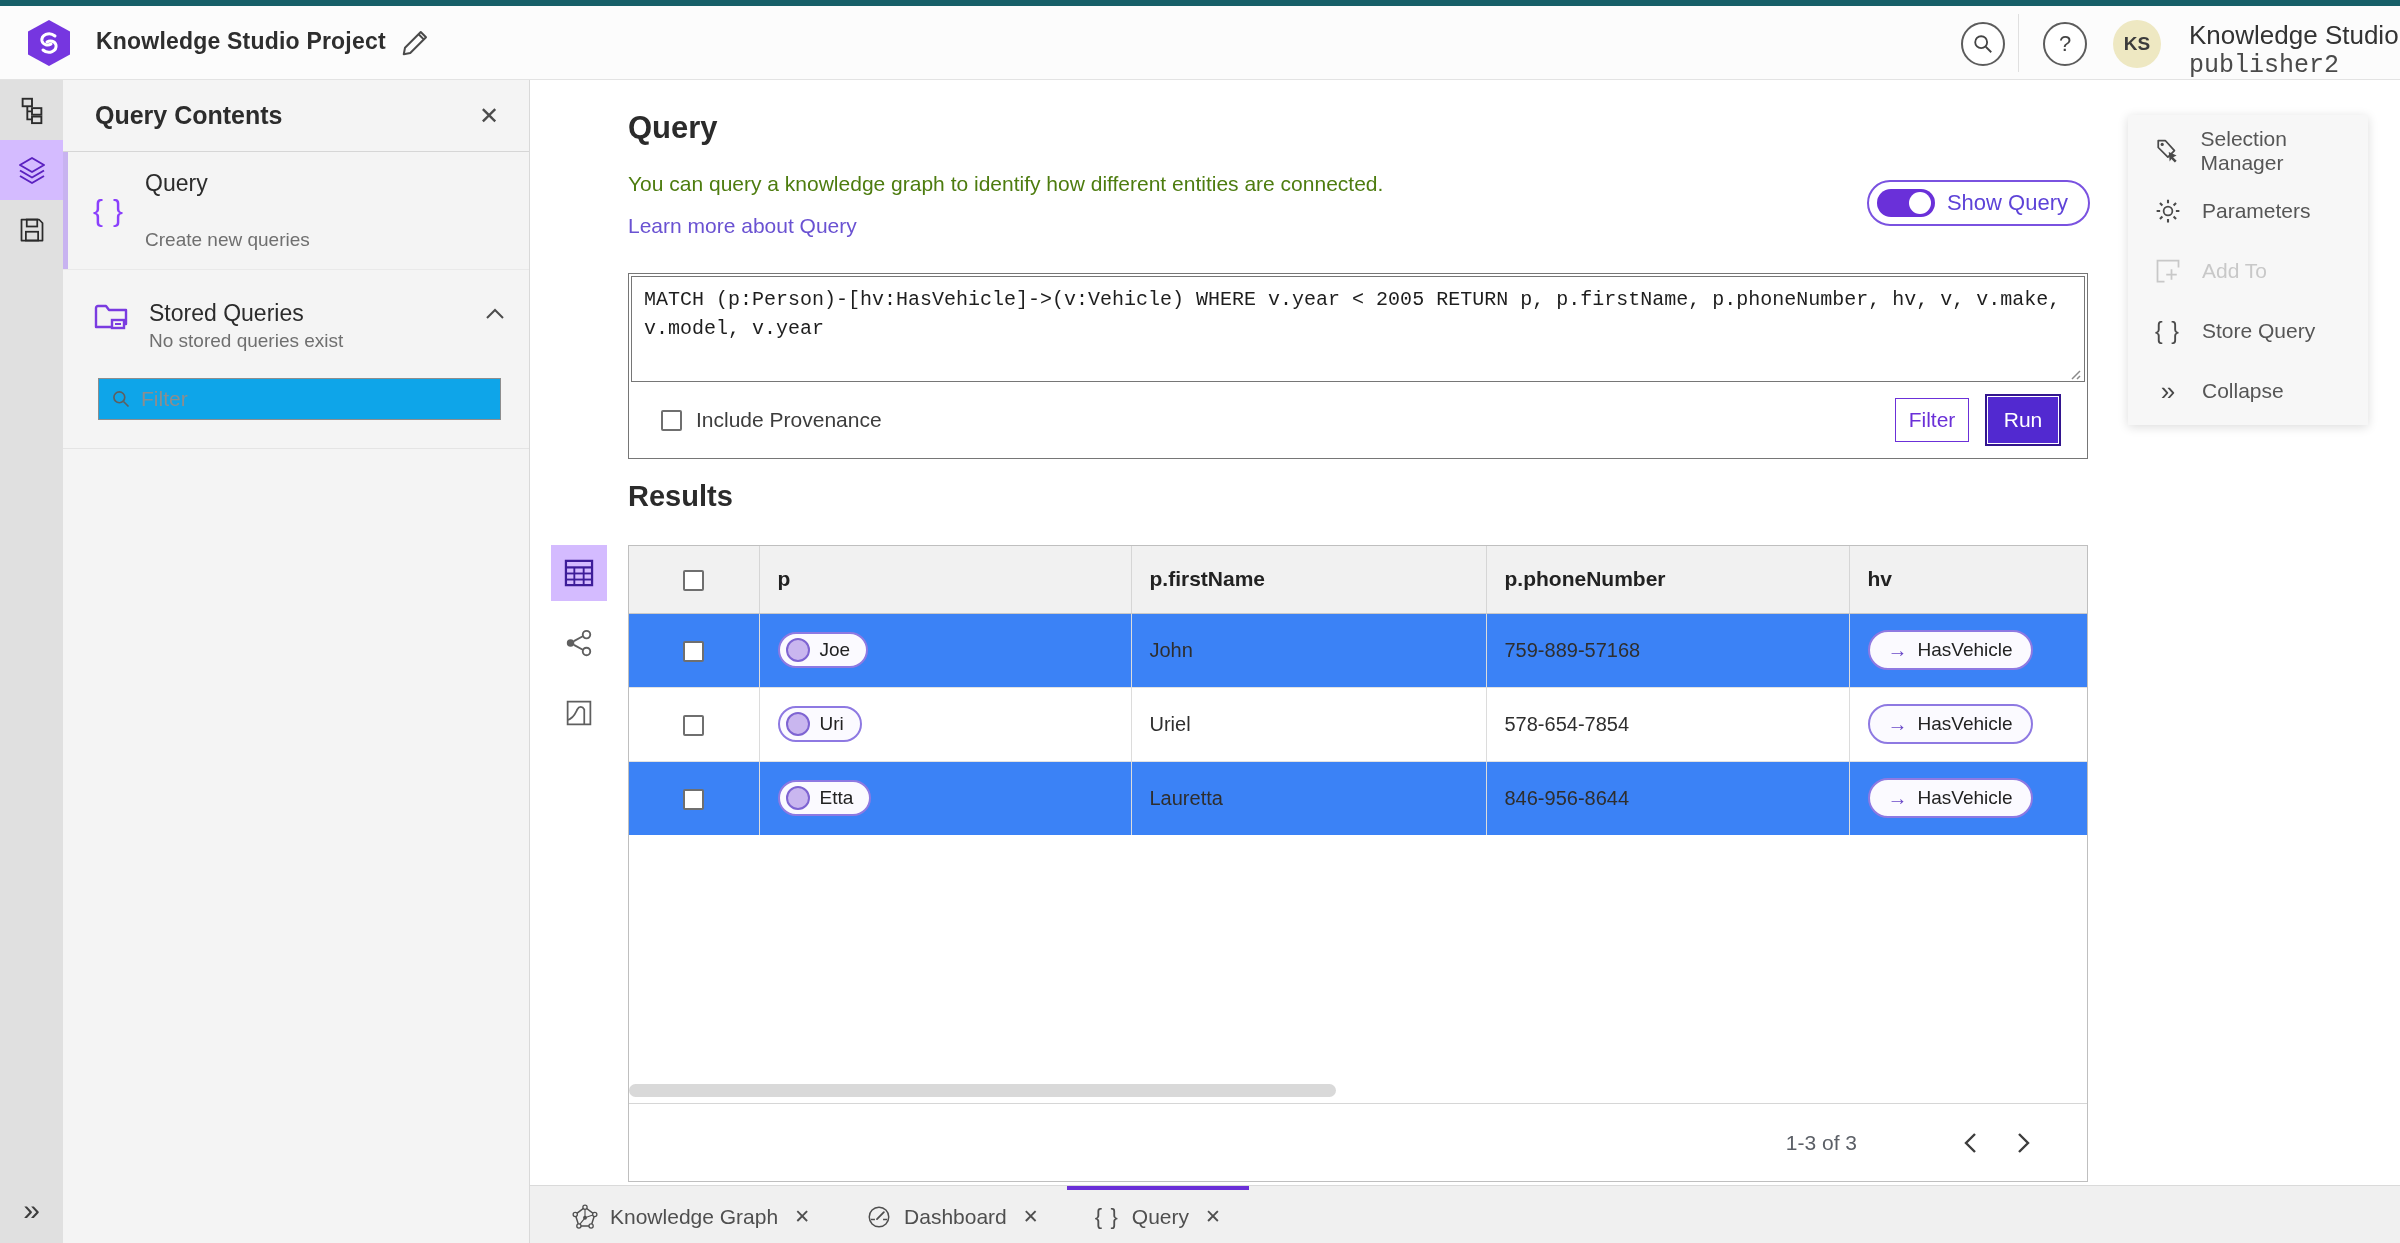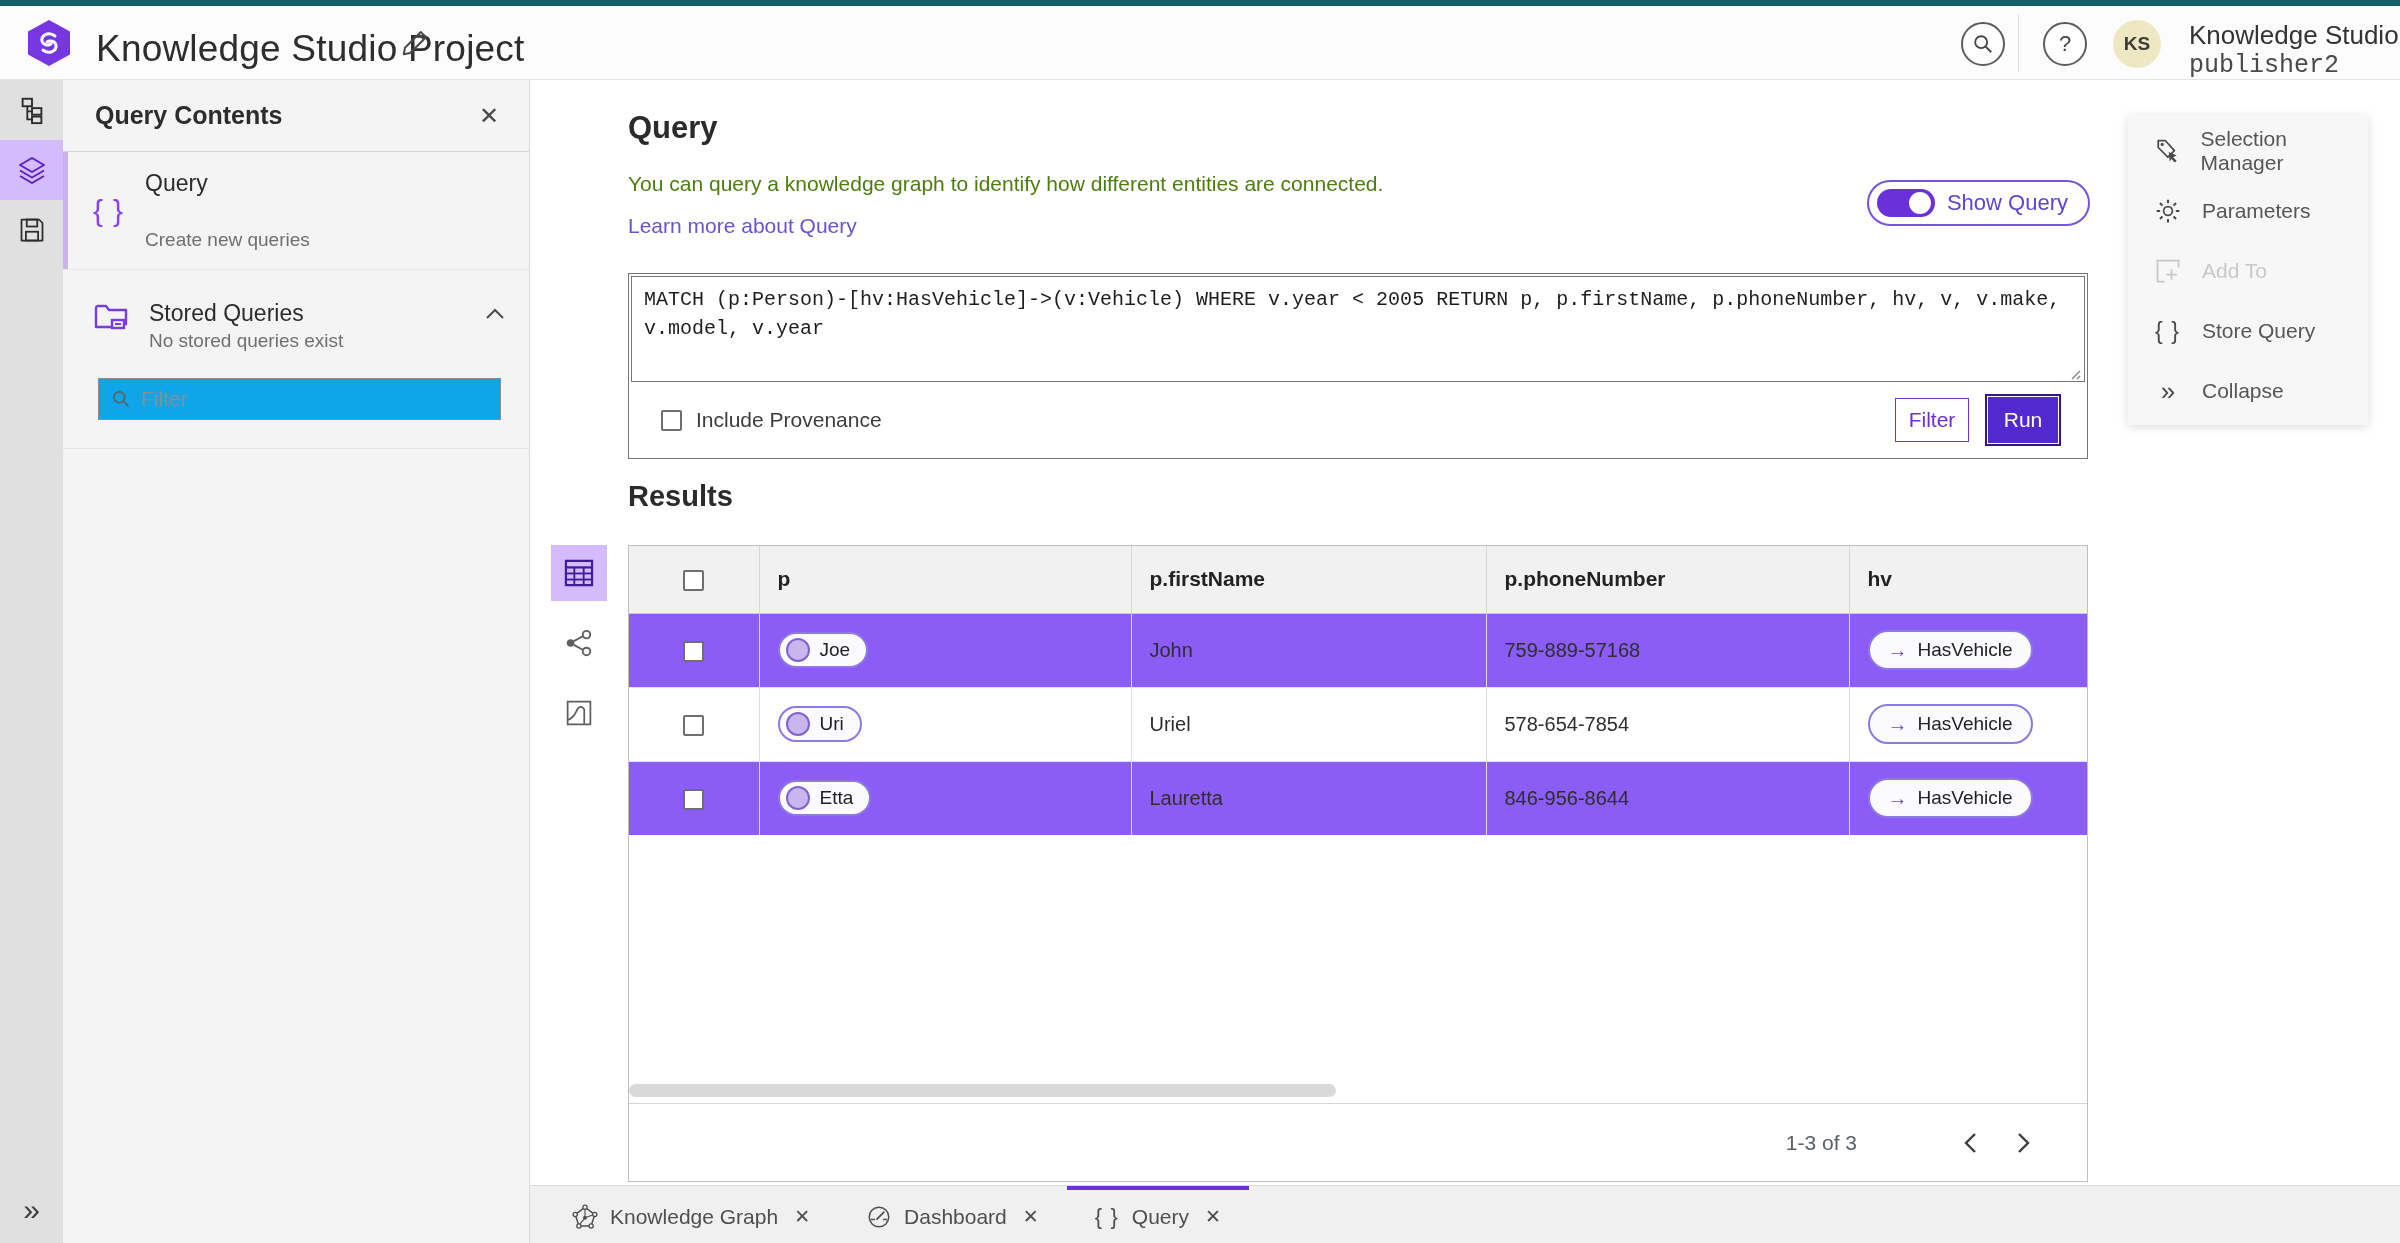--- a/index.html
+++ b/index.html
@@ -4,21 +4,21 @@
 <style>
   * { margin:0; padding:0; box-sizing:border-box; }
   html,body { width:2400px; height:1243px; font-family:"Liberation Sans", sans-serif; background:#fff; }
   .app { position:relative; width:2400px; height:1243px; overflow:hidden; background:#fff; }
 
   
   .top-accent { position:absolute; left:0; top:0; width:100%; height:6px; background:#175f68; }
   .header { position:absolute; left:0; top:6px; width:100%; height:74px; background:#fcfcfc; border-bottom:1px solid #e3e3e3; }
   .logo { position:absolute; left:28px; top:14px; width:42px; height:46px; background:#7636e0;
           clip-path:polygon(50% 0,100% 25%,100% 75%,50% 100%,0 75%,0 25%); display:flex; align-items:center; justify-content:center; }
-  .app-title { position:absolute; left:96px; top:22px; font-size:37px; font-weight:400; color:#2e2e2e; letter-spacing:.2px; }
+  .app-title { position:absolute; left:96px; top:22px; font-size:23px; font-weight:700; color:#2e2e2e; letter-spacing:.2px; }
   .edit-pencil { position:absolute; left:400px; top:22px; width:30px; height:30px; color:#4a4a4a; cursor:pointer; }
   .hdr-circle { position:absolute; top:16px; width:44px; height:44px; border-radius:50%; border:2px solid #5c5c5c; background:#fff;
                 display:flex; align-items:center; justify-content:center; color:#444; }
   .hdr-divider { position:absolute; left:2018px; top:8px; width:1px; height:58px; background:#e0e0e0; }
   .avatar { position:absolute; left:2113px; top:14px; width:48px; height:48px; border-radius:50%; background:#eee8c2;
             display:flex; align-items:center; justify-content:center; font-size:19px; font-weight:700; color:#3c3c3c; }
   .user-block { position:absolute; left:2189px; top:14px; line-height:1.18; }
   .user-org { font-size:26px; color:#333; font-weight:500; }
   .user-name { font-size:25px; color:#4a4a4a;font-family:Liberation Mono, monospace; }
 
@@ -77,21 +77,21 @@
   .view-btn + .view-btn { margin-top:14px; }
 
   .results-card { position:absolute; left:98px; top:465px; width:1460px; height:637px; border:1px solid #bfbfbf; display:flex; flex-direction:column; background:#fff; }
   table.res { border-collapse:collapse; width:100%; table-layout:fixed; }
   table.res col.c0{width:130px;} table.res col.c1{width:372px;} table.res col.c2{width:355px;} table.res col.c3{width:363px;}
   table.res th { background:#f1f1f1; height:67px; font-size:21px; font-weight:700; color:#222; text-align:left; padding-left:18px;
                  border-bottom:1px solid #c9c9c9; border-left:1px solid #d6d6d6; }
   table.res th:first-child { border-left:none; text-align:center; padding-left:0; }
   table.res td { height:74px; font-size:20px; color:#2e2e2e; padding-left:18px; border-left:1px solid #dcdcdc; }
   table.res td:first-child { border-left:none; text-align:center; padding-left:0; }
-  tr.alt { background:#8b5cf6; }
+  tr.alt { background:#3b82f6; }
   tr.row-line td { border-top:1px solid #e2e2e2; }
 
   .node-pill { display:inline-flex; align-items:center; gap:10px; border:2px solid #8e79e2; border-radius:20px; background:#fbfaff;
                padding:4px 16px 4px 6px; cursor:pointer; }
   .node-dot { width:24px; height:24px; border-radius:50%; background:#c9b6ef; border:2px solid #7e64d2; }
   .node-label { font-size:19px; color:#222; }
   .edge-pill { display:inline-flex; align-items:center; gap:10px; border:2px solid #8e79e2; border-radius:20px; background:#fbfaff;
                padding:7px 18px; cursor:pointer; }
   .edge-arrow { color:#6a48c8; font-size:20px; line-height:1; }
 

